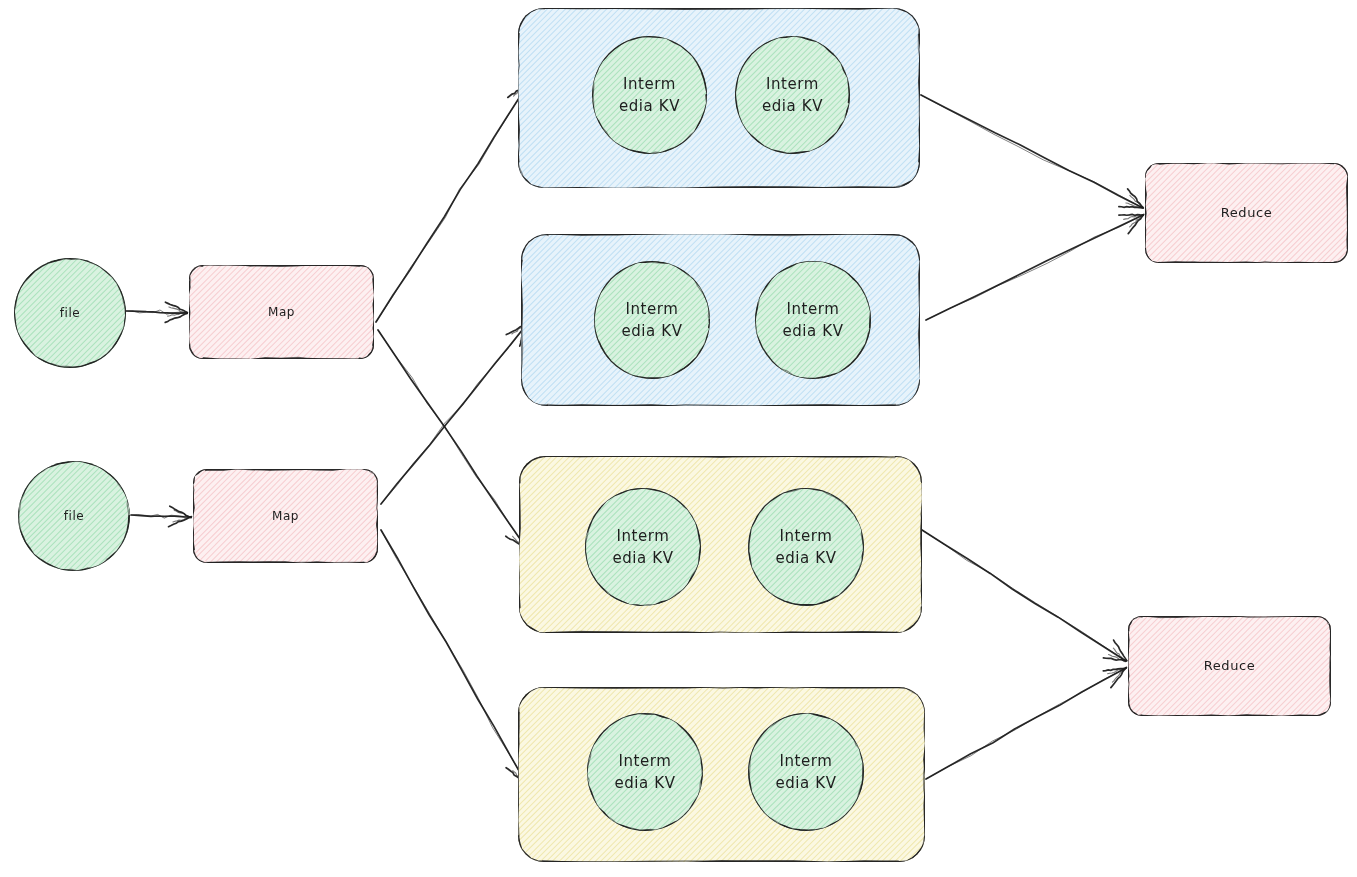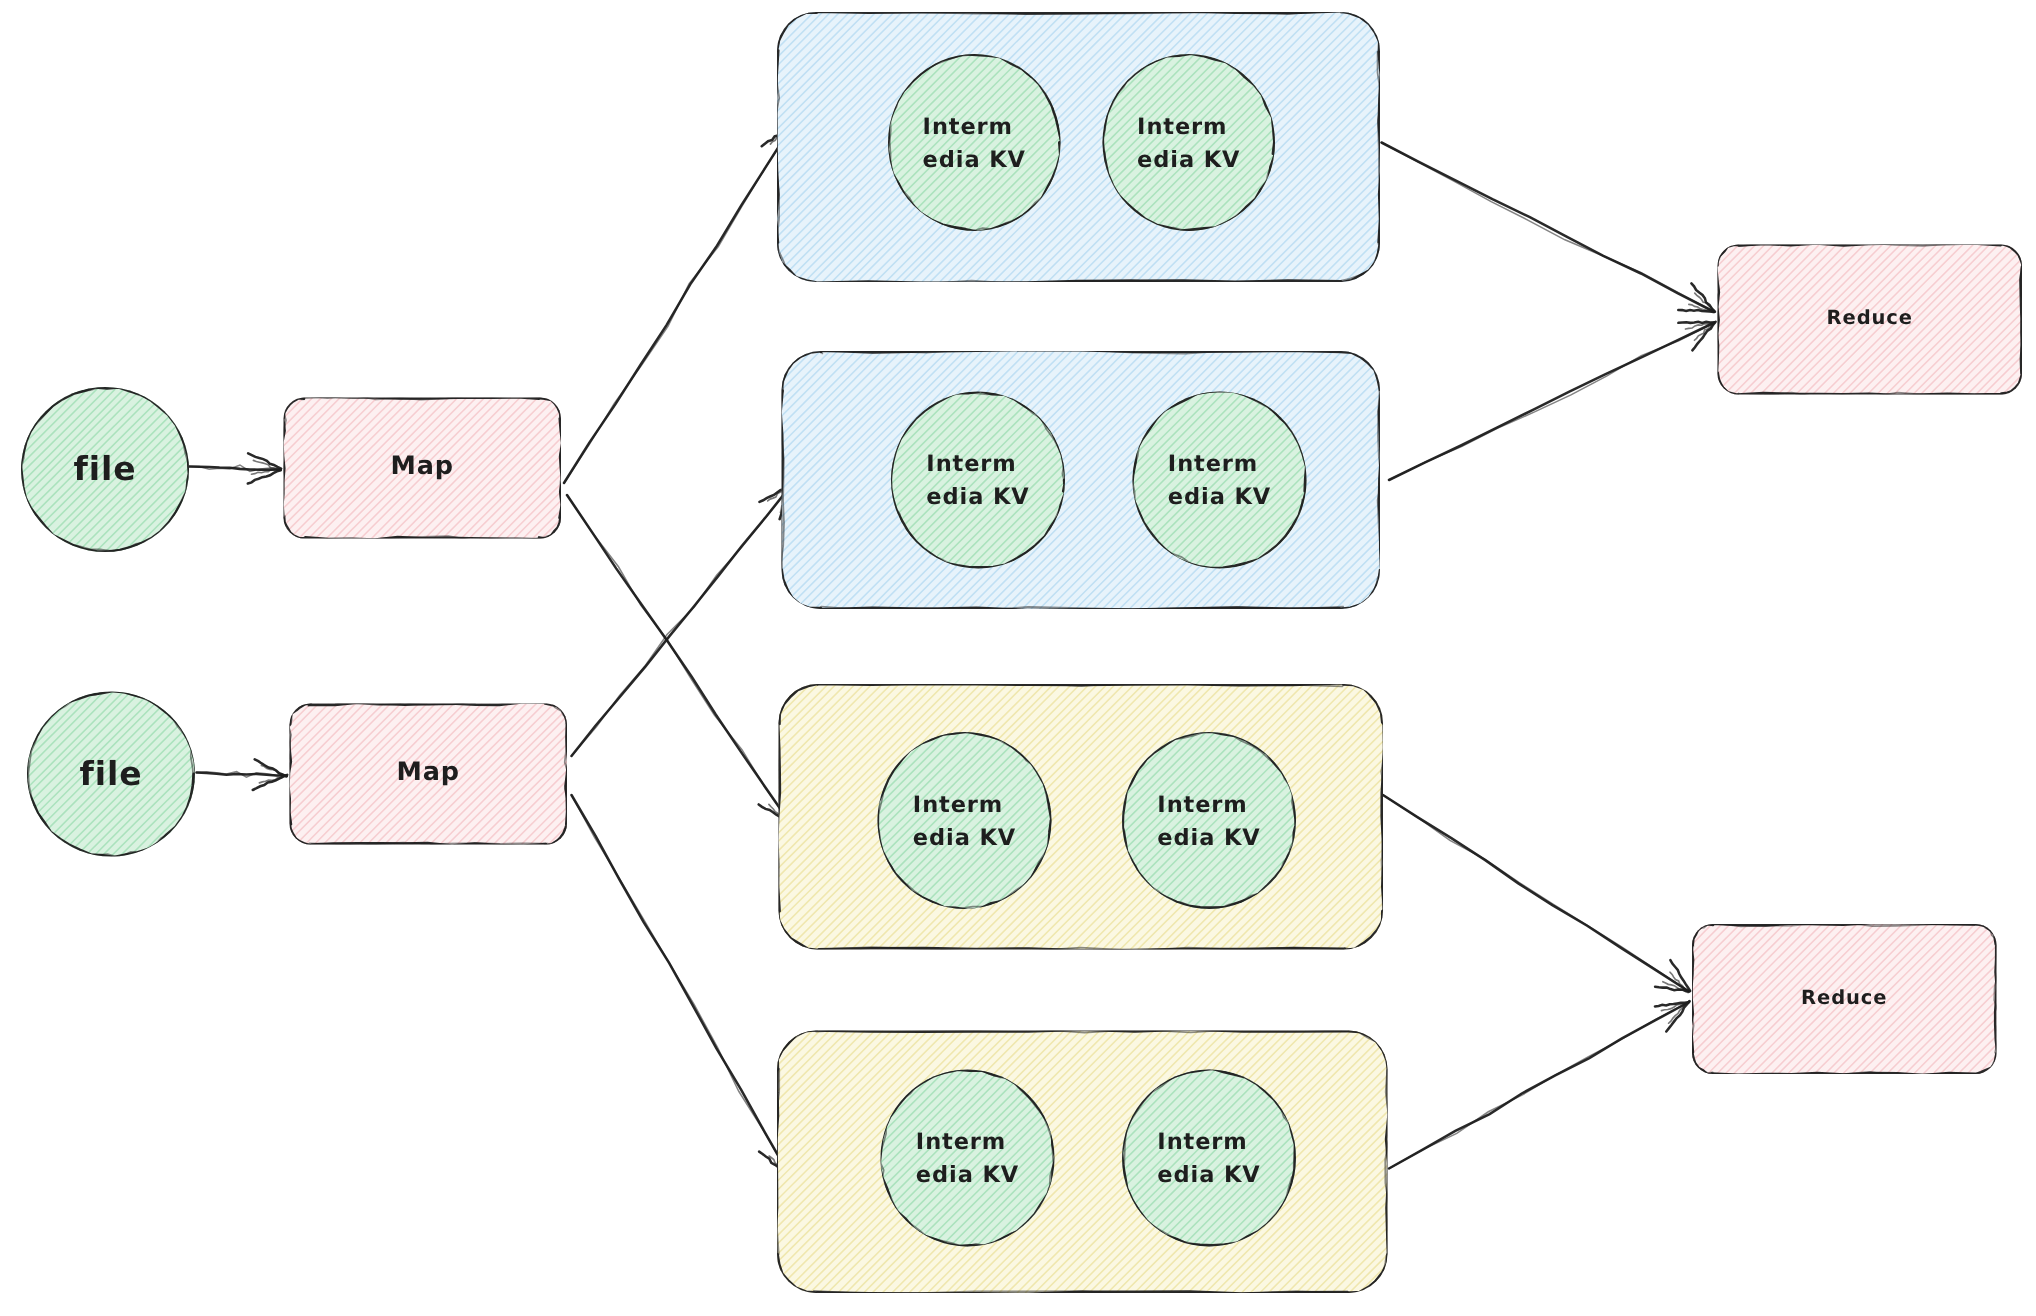--- a/index.html
+++ b/index.html
@@ -24,21 +24,21 @@
     width: 1357px;
     height: 877px;
     pointer-events: none;
   }
   .node {
     position: absolute;
     box-sizing: border-box;
     display: flex;
     align-items: center;
     justify-content: center;
-    font-weight: bold;
+    text-align: center;
   }
   .node-label {
     position: relative;
     z-index: 3;
     font-family: "DejaVu Sans", sans-serif;
     color: #1e1e1e;
     letter-spacing: 0.6px;
     line-height: 1.5;
     white-space: pre-line;
   }
@@ -61,22 +61,22 @@
     overflow: hidden;
   }
   .sketch-border {
     position: absolute;
     left: -4px; top: -4px;
     width: calc(100% + 8px);
     height: calc(100% + 8px);
     z-index: 2;
     overflow: visible;
   }
-  .file-node .node-label { font-size: 22px; }
-  .map-node .node-label  { font-size: 17px; }
+  .file-node .node-label { font-size: 12px; }
+  .map-node .node-label  { font-size: 12px; }
   .reduce-node .node-label { font-size: 13px; }
   .kv-node .node-label   { font-size: 15px; }
 </style>
 </head>
 <body>
 
 <div id="canvas">
 
   <svg id="edges" viewBox="0 0 1357 877" xmlns="http://www.w3.org/2000/svg">
       <defs></defs>

